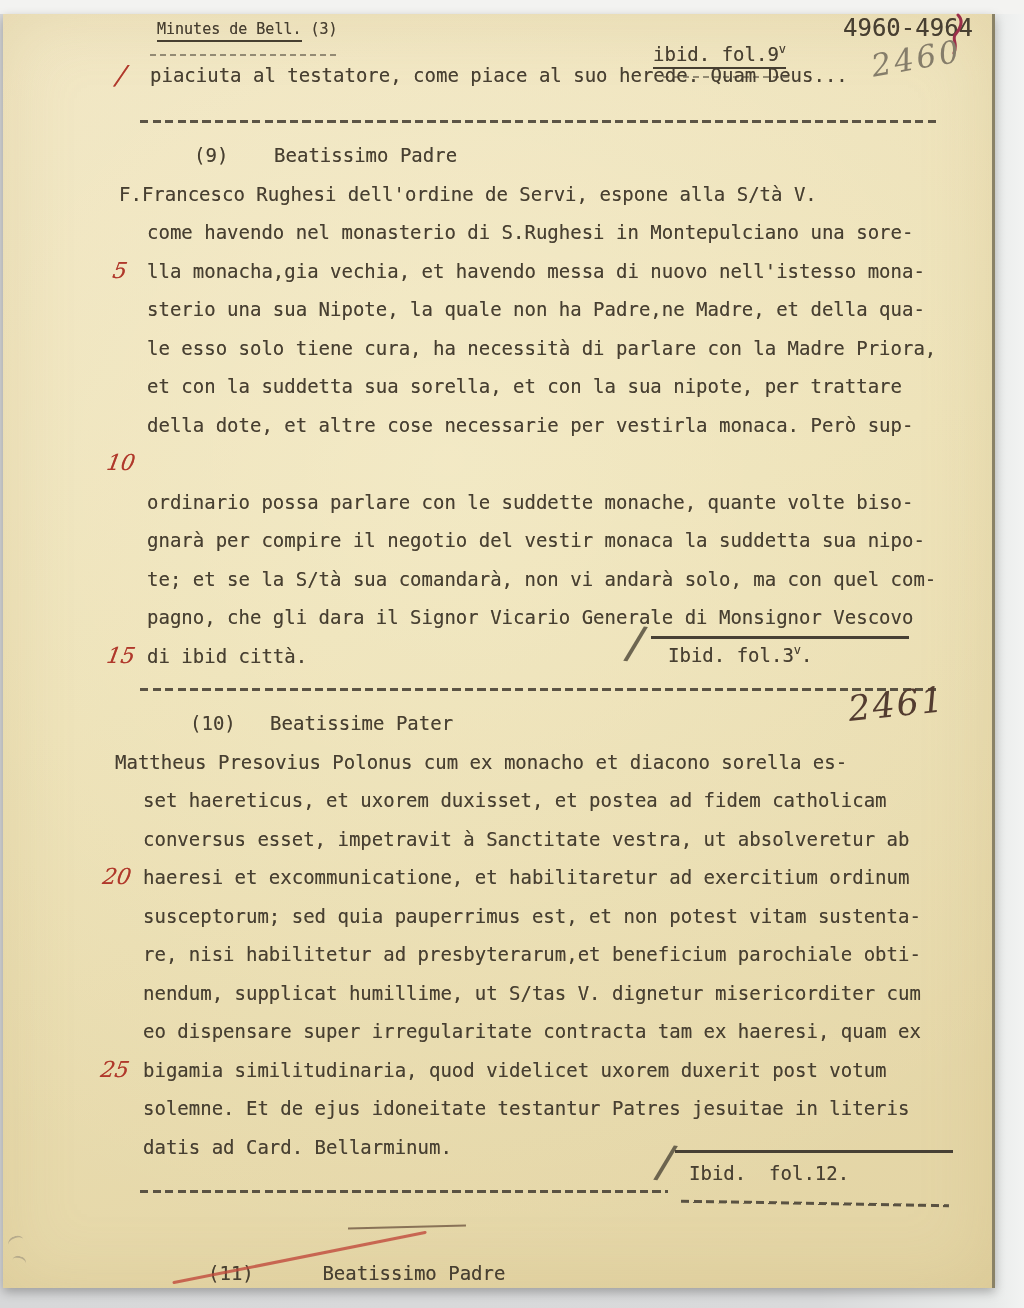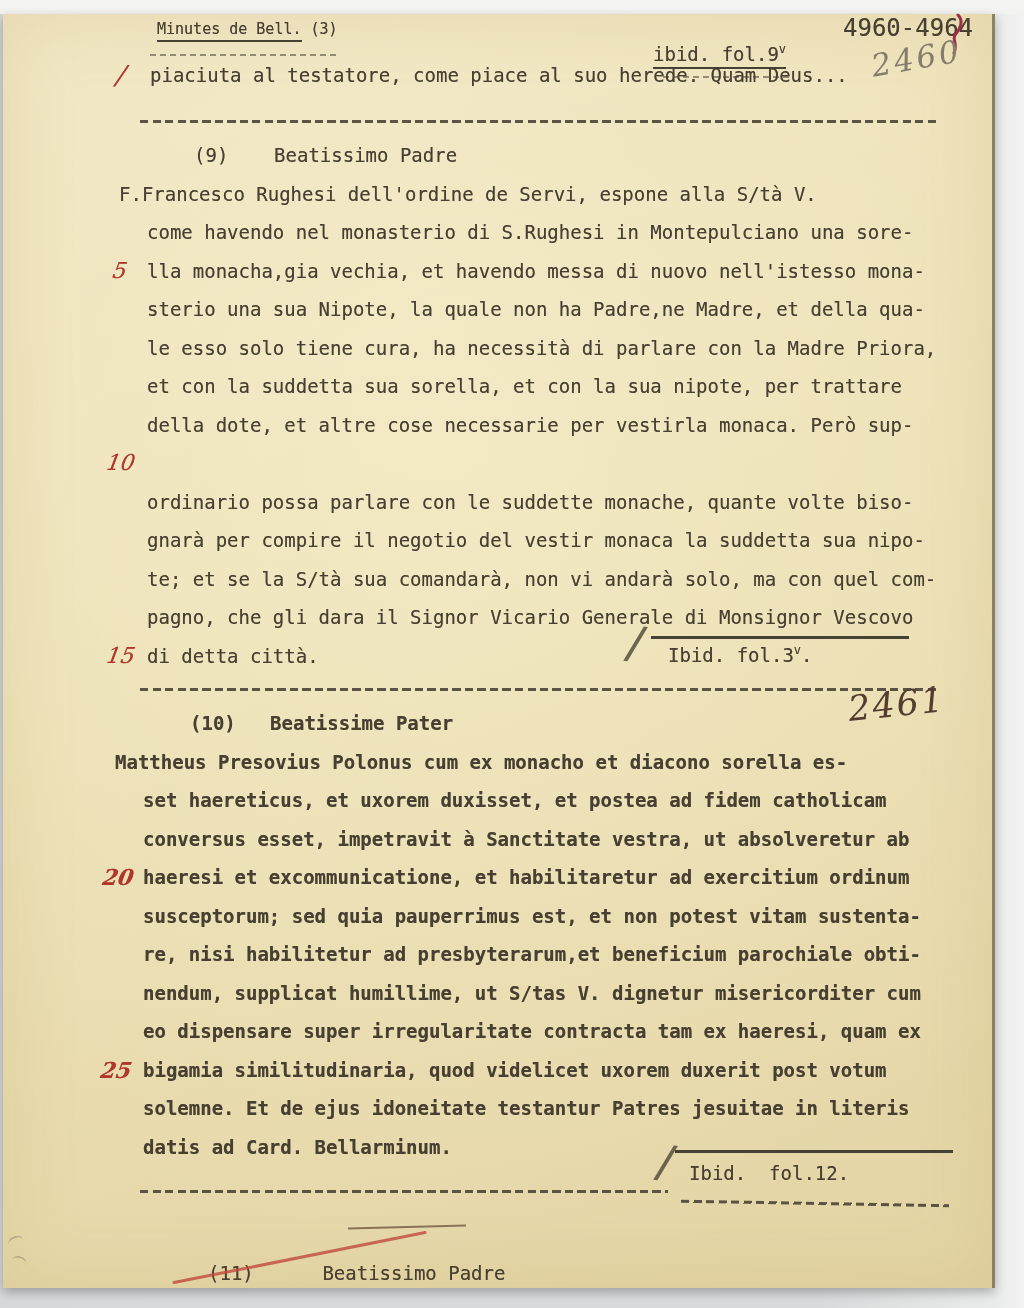--- a/index.html
+++ b/index.html
@@ -76,34 +76,34 @@
     <div class="line"><span class="mnum">5</span><span class="txt">lla monacha,gia vechia, et havendo messa di nuovo nell'istesso mona-</span></div>
     <div class="line"><span class="txt">sterio una sua Nipote, la quale non ha Padre,ne Madre, et della qua-</span></div>
     <div class="line"><span class="txt">le esso solo tiene cura, ha necessità di parlare con la Madre Priora,</span></div>
     <div class="line"><span class="txt">et con la suddetta sua sorella, et con la sua nipote, per trattare</span></div>
     <div class="line"><span class="txt">della dote, et altre cose necessarie per vestirla monaca. Però sup-</span></div>
     <div class="line"><span class="mnum" style="left:100px;">10</span></div>
     <div class="line"><span class="txt">ordinario possa parlare con le suddette monache, quante volte biso-</span></div>
     <div class="line"><span class="txt">gnarà per compire il negotio del vestir monaca la suddetta sua nipo-</span></div>
     <div class="line"><span class="txt">te; et se la S/tà sua comandarà, non vi andarà solo, ma con quel com-</span></div>
     <div class="line"><span class="txt">pagno, che gli dara il Signor Vicario Generale di Monsignor Vescovo</span></div>
-    <div class="line"><span class="mnum" style="left:100px;">15</span><span class="txt">di detta città.</span></div>
+    <div class="line"><span class="mnum" style="left:100px;">15</span><span class="txt">di ibid città.</span></div>
   </div>
 
   <div class="cite-group" style="left:615px;top:605px;width:310px;height:70px;">
     <span class="cite-slash" style="left:5px;top:2px;">/</span>
     <div class="cite-line" style="left:33px;top:17px;width:258px;"></div>
     <div class="cite-text" style="left:50px;top:24px;"><span>Ibid. fol.3</span><sup class="sup">v</sup><span>.</span></div>
   </div>
 
   <div class="abs dashes" style="left:137px;top:674px;width:800px;"></div>
 
   <div class="abs hand-ink" style="left:845px;top:670px;font-size:35px;transform:rotate(-6deg);letter-spacing:2px;">2461</div>
 
-  <div class="abs" style="left:0;top:690px;width:100%;font-weight:bold;">
+  <div class="abs" style="left:0;top:690px;width:100%;">
     <div class="line head"><span class="txt">(10)   Beatissime Pater</span></div>
     <div class="line ind"><span class="txt">Mattheus Presovius Polonus cum ex monacho et diacono sorella es-</span></div>
     <div class="line"><span class="txt">set haereticus, et uxorem duxisset, et postea ad fidem catholicam</span></div>
     <div class="line"><span class="txt">conversus esset, impetravit à Sanctitate vestra, ut absolveretur ab</span></div>
     <div class="line"><span class="mnum" style="left:100px;">20</span><span class="txt">haeresi et excommunicatione, et habilitaretur ad exercitium ordinum</span></div>
     <div class="line"><span class="txt">susceptorum; sed quia pauperrimus est, et non potest vitam sustenta-</span></div>
     <div class="line"><span class="txt">re, nisi habilitetur ad presbyterarum,et beneficium parochiale obti-</span></div>
     <div class="line"><span class="txt">nendum, supplicat humillime, ut S/tas V. dignetur misericorditer cum</span></div>
     <div class="line"><span class="txt">eo dispensare super irregularitate contracta tam ex haeresi, quam ex</span></div>
     <div class="line"><span class="mnum" style="left:98px;">25</span><span class="txt">bigamia similitudinaria, quod videlicet uxorem duxerit post votum</span></div>

